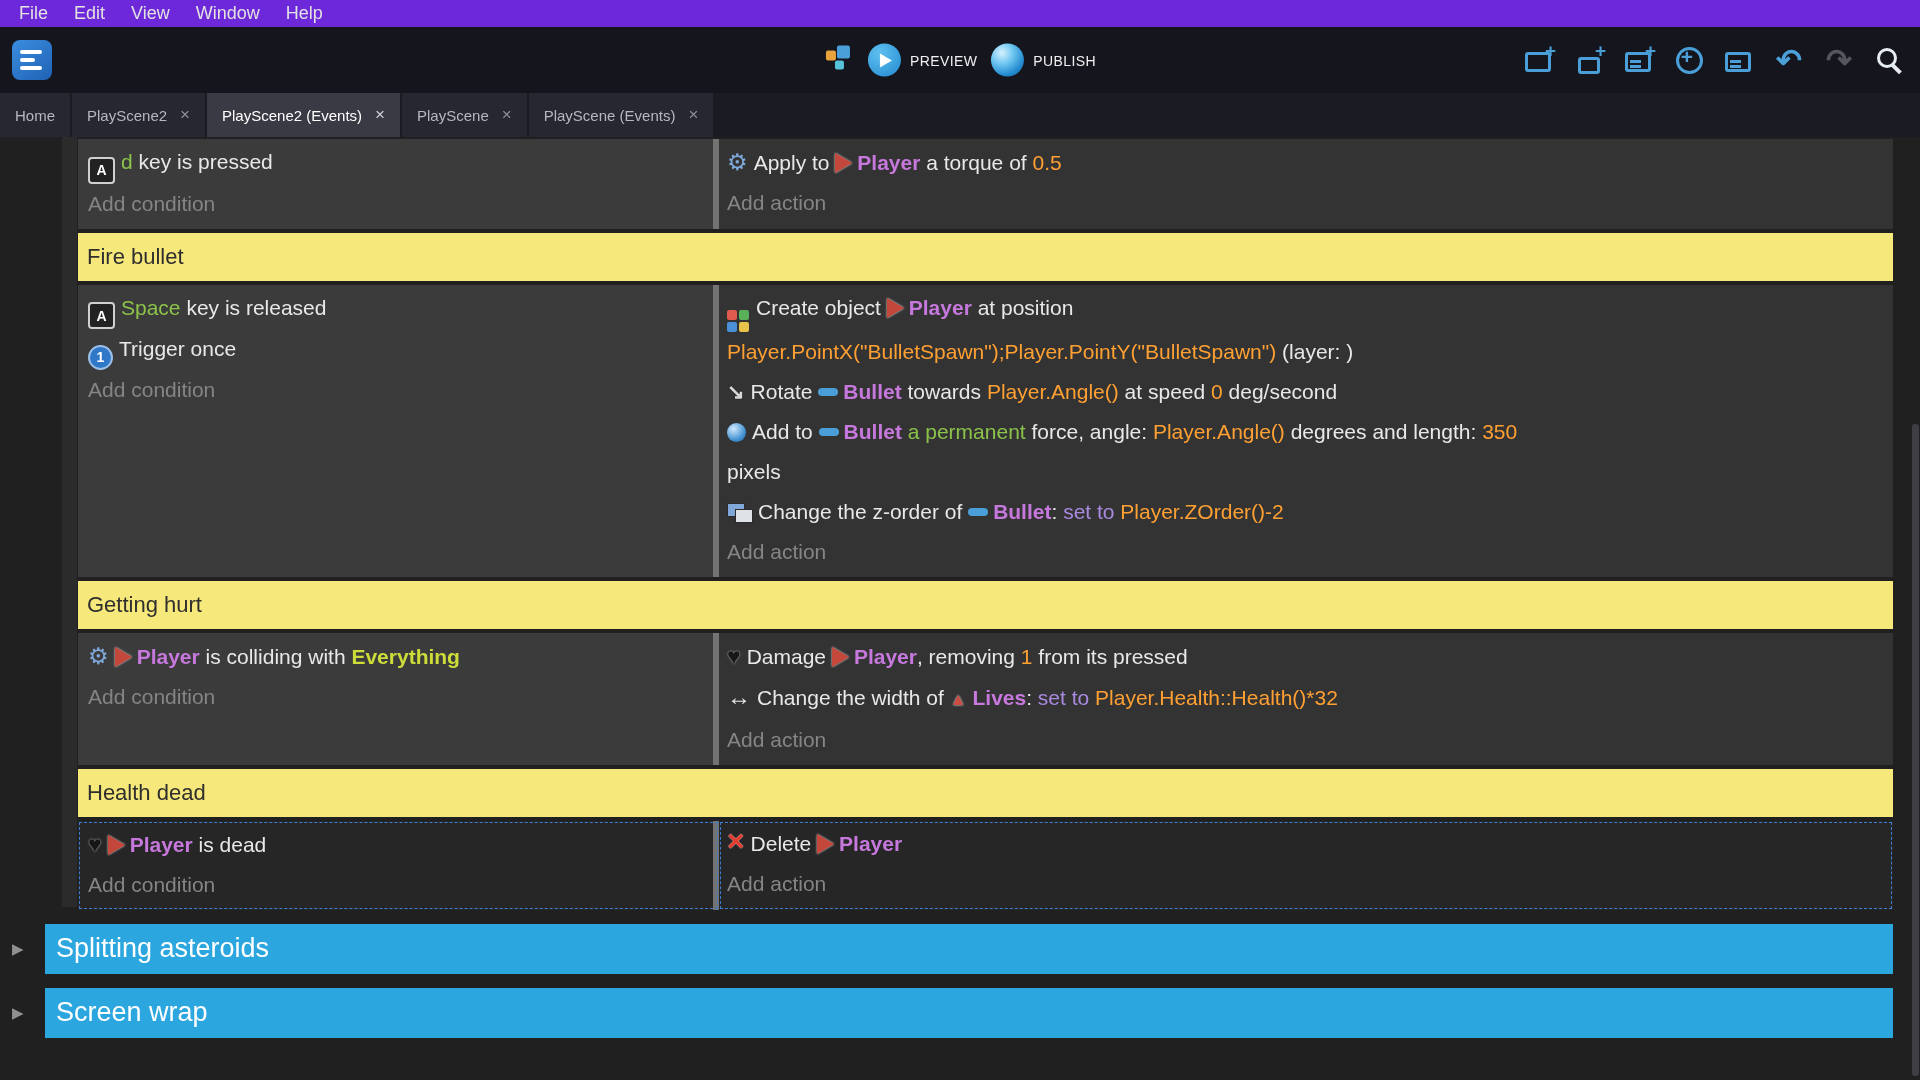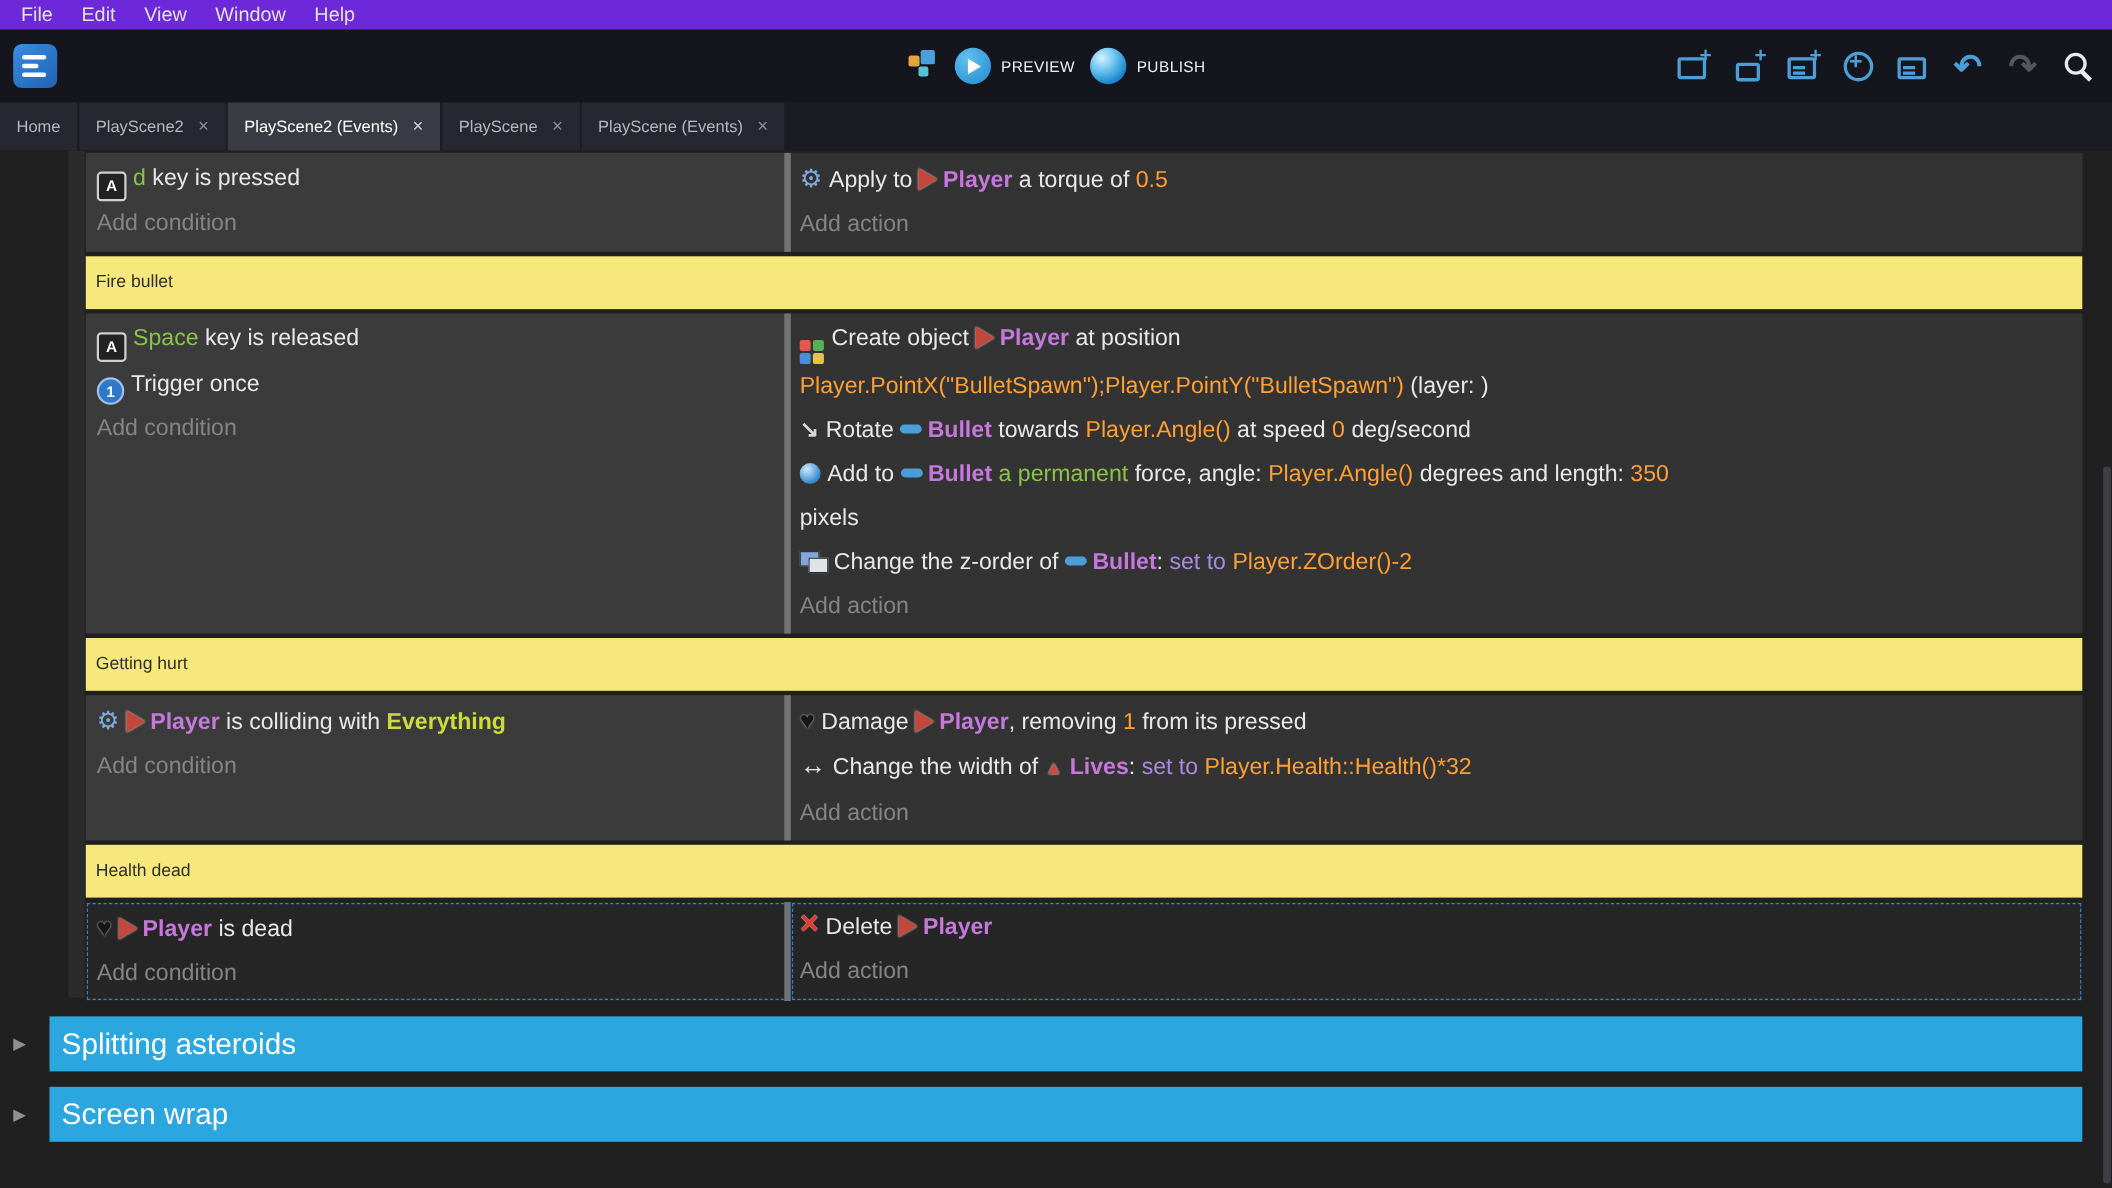--- a/index.html
+++ b/index.html
@@ -45,21 +45,21 @@
   .tab.active .tab-close{color:#cfd3da}
   
   .events{height:943px;background:#202020;position:relative;font-size:21px;color:#e8e8e8;overflow:hidden}
   .indent-strip{position:absolute;left:62px;top:0;width:15px;height:770px;background:#2b2b2b}
   .block-event{display:flex;margin:2px 27px 2px 78px;position:relative;align-items:stretch}
   .cond-cell{width:641px;box-sizing:border-box;background:#3b3b3b;border-right:6px solid #737373;padding:3px 10px 5px 10px}
   .act-cell{flex:1;background:#333333;padding:3px 10px 5px 8px}
   .ev-line{line-height:40px;cursor:default}
   .placeholder{line-height:40px;color:#858585}
   .block-event.selected .cond-cell,.block-event.selected .act-cell{background:#262626;outline:1px dashed #3e7cd0;outline-offset:-2px}
-  .block-comment{margin:4px 27px 4px 78px;height:48px;display:flex;align-items:center;padding-left:9px;background:#f6e87a;color:#2e2e2e;font-size:16px;cursor:pointer}
+  .block-comment{margin:4px 27px 4px 78px;height:48px;display:flex;align-items:center;padding-left:9px;background:#f6e87a;color:#2e2e2e;font-size:22px;cursor:pointer}
   .block-group{margin:14px 27px 0 45px;height:50px;display:flex;align-items:center;padding-left:11px;background:#2ba6de;color:#fff;font-size:27px;position:relative;cursor:pointer}
   .group-arrow{position:absolute;left:-33px;top:50%;transform:translateY(-50%);color:#909090;font-size:15px}
   .footer{display:flex;justify-content:space-between;margin:10px 30px 0 44px;color:#8f8f8f;font-size:23px}
   .scroll-thumb{position:absolute;right:1px;top:287px;bottom:4px;width:7px;background:#3e3e44;border-radius:3px}
   
   .seg-obj{color:#c678dd;font-weight:bold}
   .seg-expr{color:#ffa033}
   .seg-key{color:#8bc34a}
   .seg-grn{color:#8bc34a}
   .seg-setto{color:#a98ae0}

